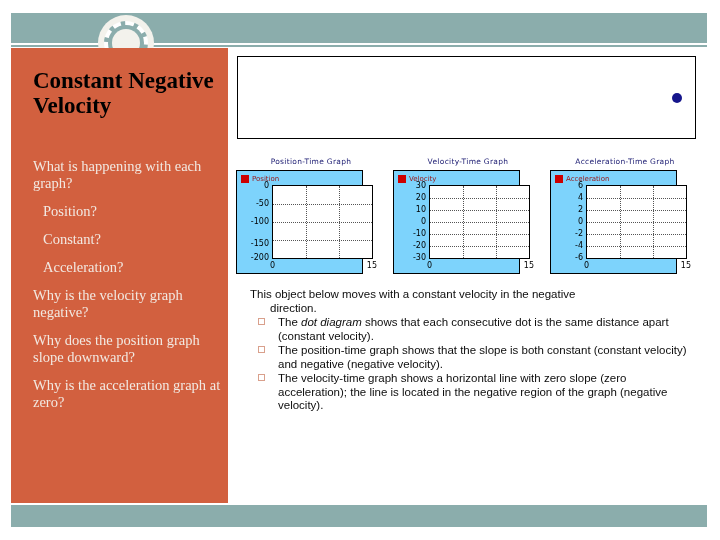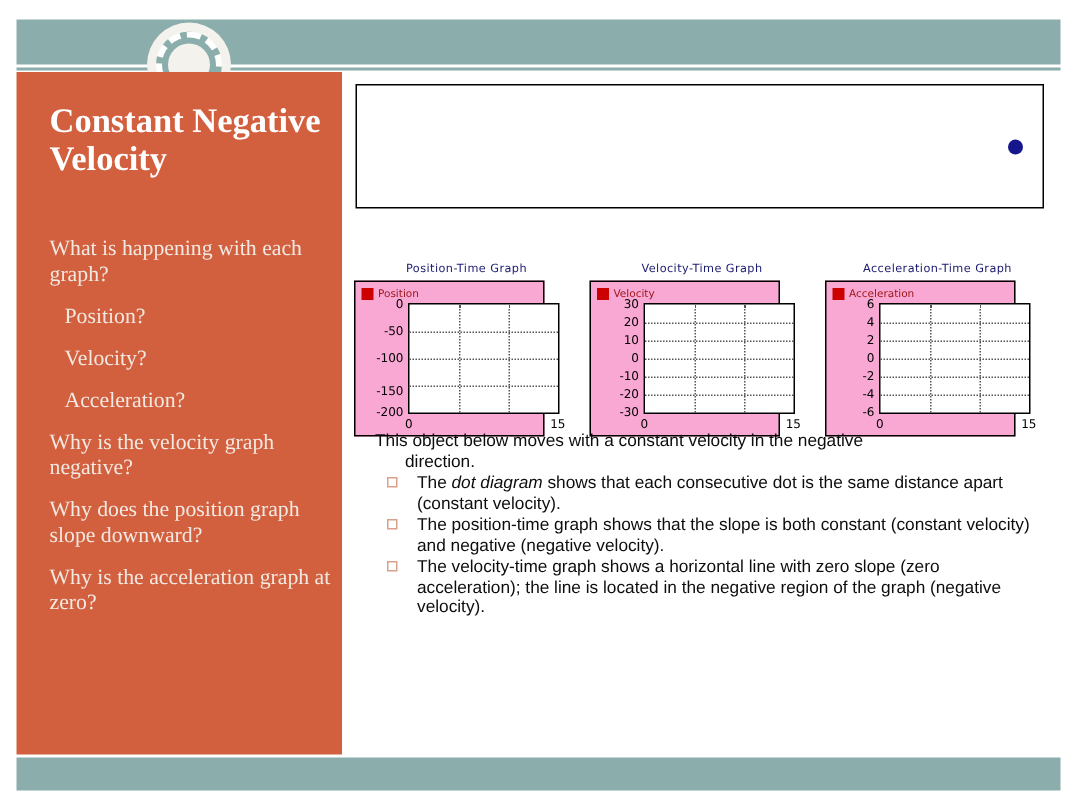--- a/index.html
+++ b/index.html
@@ -41,21 +41,21 @@
     background:#f3f2ec;
   }
   
   .sidebar{
     position:absolute;left:11px;top:48px;width:217px;height:455px;
     background:#d2603f;
     box-sizing:border-box;
   }
   .slide-title{
     position:absolute;left:22px;top:20px;width:190px;
-    color:#ffffff;
+    color:#000000;
     font-family:"Liberation Serif", serif;
     font-weight:bold;
     font-size:23px;
     line-height:25px;
     letter-spacing:0px;
   }
   .sidebar-list{
     position:absolute;left:22px;top:110px;width:192px;
     color:#f2e9e2;
     font-family:"Liberation Serif", serif;
@@ -81,21 +81,21 @@
     border:1.5px solid #000000;
     box-sizing:border-box;
   }
   .moving-dot{
     position:absolute;left:672px;top:93px;width:10px;height:10px;
     border-radius:50%;
     background:#16168c;
   }
   
   .graph-row{
-    position:absolute;left:236px;top:156px;width:464px;height:125px;margin-top:17px;
+    position:absolute;left:236px;top:156px;width:464px;height:125px;
   }
   .graph-cell{
     position:absolute;top:0;width:150px;
   }
   .graph-cell.g0{left:0px;}
   .graph-cell.g1{left:157px;}
   .graph-cell.g2{left:314px;}
   .graph-title{
     text-align:center;
     color:#191970;
@@ -104,21 +104,21 @@
     letter-spacing:0.3px;
     height:12px;
     line-height:12px;
     white-space:nowrap;
   }
   .graph-frame{
     position:relative;
     margin-top:2px;
     width:127px;height:104px;
     border:1.2px solid #000000;
-    background:#f9a8d4;
+    background:#7dd3fc;
     box-sizing:border-box;
   }
   .legend{
     position:absolute;left:4px;top:3px;
     display:flex;align-items:center;
     height:9px;
   }
   .legend-swatch{
     width:8px;height:8px;background:#cc0000;display:inline-block;
   }
@@ -207,21 +207,21 @@
 
   <div class="logo"></div>
   <div class="logo-ring"></div>
   <div class="logo-core"></div>
 
   <div class="sidebar">
     <div class="slide-title">Constant Negative Velocity</div>
     <div class="sidebar-list">
       <div class="sb-item">What is happening with each graph?</div>
       <div class="sb-item indent">Position?</div>
-      <div class="sb-item indent">Velocity?</div>
+      <div class="sb-item indent">Constant?</div>
       <div class="sb-item indent">Acceleration?</div>
       <div class="sb-item">Why is the velocity graph negative?</div>
       <div class="sb-item">Why does the position graph slope downward?</div>
       <div class="sb-item">Why is the acceleration graph at zero?</div>
     </div>
   </div>
 
   <div class="content"></div>
 
   <div class="dotbox"></div>

